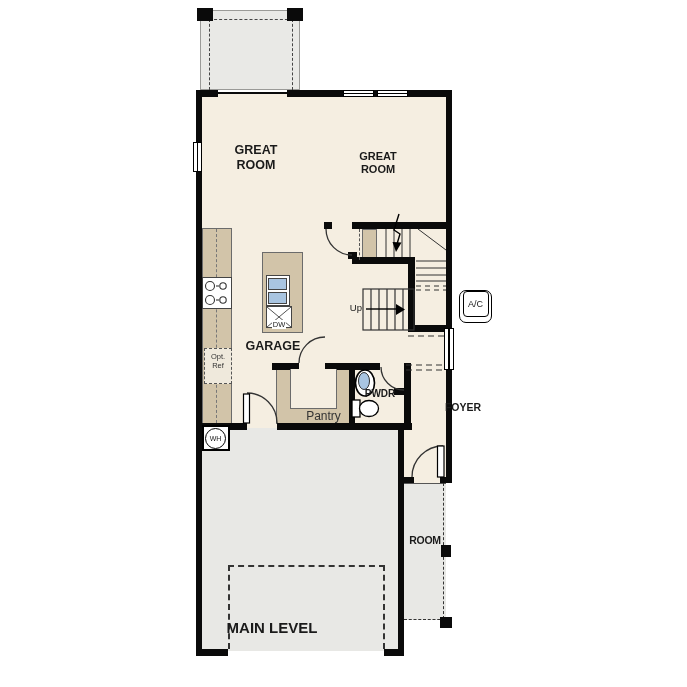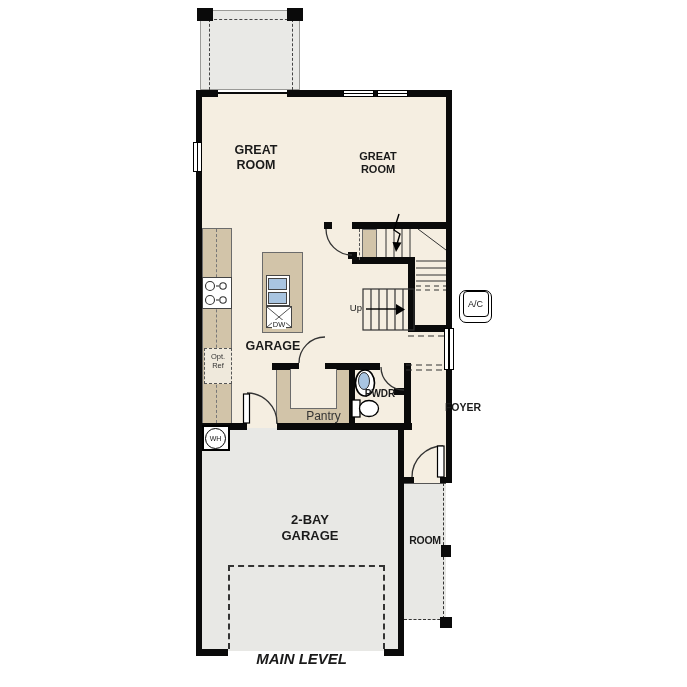--- a/index.html
+++ b/index.html
@@ -193,18 +193,16 @@
   <div class="lbl" style="left:233px;top:339px;width:80px;font-size:12.5px;">GARAGE</div>
   <div class="lbl reg" style="left:204px;top:352px;width:28px;font-size:7.5px;color:#333;">Opt.
 Ref</div>
   <div class="lbl reg" style="left:266px;top:311px;width:26px;font-size:7.5px;">
     <span style="background:#fff;padding:0 1px;">DW</span>
   </div>
   <div class="lbl reg" style="left:284px;top:409px;width:79px;font-size:12px;color:#333;">Pantry</div>
   <div class="lbl" style="left:358px;top:388px;width:44px;font-size:10px;">PWDR</div>
   <div class="lbl" style="left:410px;top:401px;width:42px;font-size:10.5px;margin-left:32px;">FOYER</div>
   <div class="lbl reg" style="left:340px;top:302px;width:22px;font-size:9.5px;text-align:right;">Up</div>
-  <div class="lbl" style="left:250px;top:512px;width:120px;font-size:13px;">2-BAY
-GARAGE</div>
   <div class="lbl" style="left:402px;top:534px;width:46px;font-size:10.5px;letter-spacing:-0.3px;">ROOM</div>
-  <div class="lbl" style="left:197px;top:650px;width:150px;font-size:15px;text-align:right;font-style:italic;">MAIN LEVEL</div>
+  <div class="lbl" style="left:197px;top:619px;width:150px;font-size:15px;text-align:center;">MAIN LEVEL</div>
 
 </div>
 
 </body></html>

